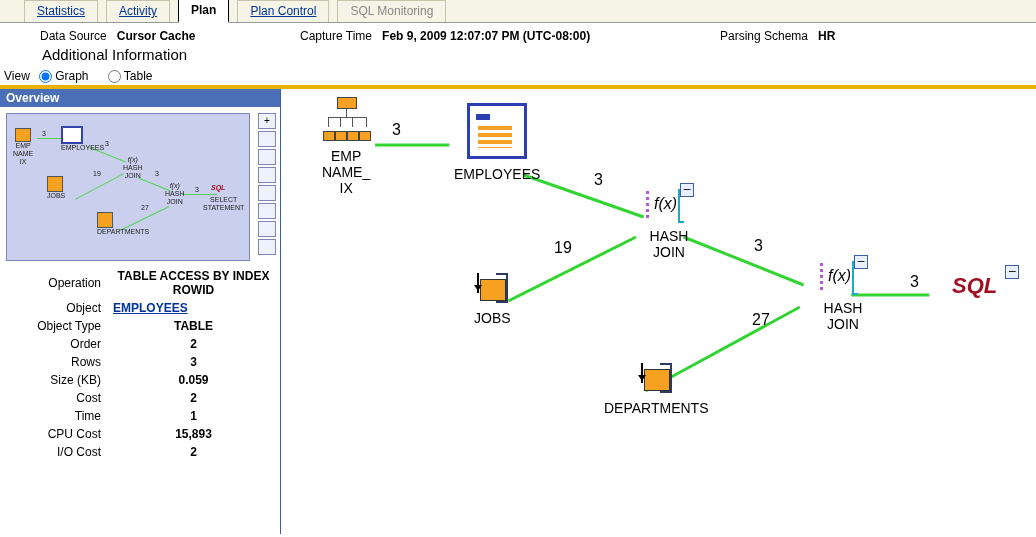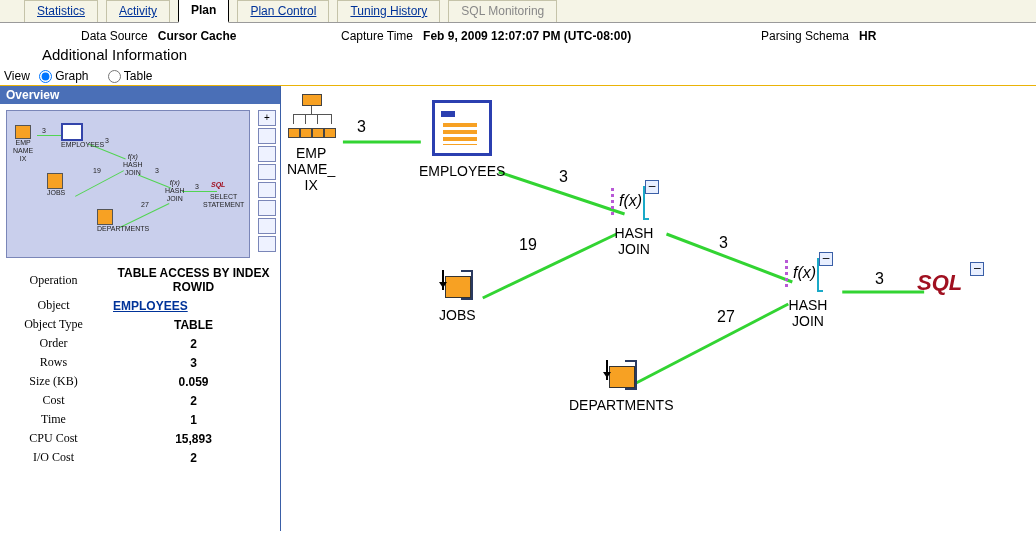--- a/index.html
+++ b/index.html
@@ -64,21 +64,22 @@
     padding: 2px 0 2px 4px;
     font-size:12px;
   }
   .viewrow label { margin-right:10px;margin-top:13px; }
   .viewrow input { vertical-align: middle; margin:0 3px 0 6px; }
 
   
   .main {
     display:flex;
     height: 445px;
-    border-top:1px solid #eab308;
+    border-top:4px solid #eab308;
+    gap:35px;
   }
   .leftcol {
     width: 280px;
     border-right:1px solid #3a5fa7;
     display:flex;
     flex-direction:column;
   }
   .panel-head {
     background: #4a6fb7;
     color:#fff;
@@ -123,21 +124,21 @@
   }
 
   .selection {
     flex:1;
   }
   .sel-table { width:100%; border-collapse:collapse; }
   .sel-table td {
     padding:2px 6px;
     font-size:12px;
   }
-  .sel-table td.k { text-align:center; width:95px;font-family:Liberation Serif, serif; }
+  .sel-table td.k { text-align:right; width:95px; }
   .sel-table td.v { font-weight:bold;text-align:center; }
   .sel-table a { color:#003399; text-decoration:underline; font-weight:bold;}
 
   
   .graph {
     flex:1;
     position:relative;
   }
   .node {
     position:absolute;
@@ -245,26 +246,25 @@
   svg.edges line { stroke:#32d432; stroke-width:3; }
 </style>
 </head>
 <body>
 
 <div class="tabbar">
   <div class="tab"><a href="#">Statistics</a></div>
   <div class="tab"><a href="#">Activity</a></div>
   <div class="tab active"><span>Plan</span></div>
   <div class="tab"><a href="#">Plan Control</a></div>
-  <div class="tab"><a href="#">Tuning History</a></div>
   <div class="tab disabled"><span>SQL Monitoring</span></div>
 </div>
 
 <div class="infobar">
-  <div class="segment" style="width:210px;margin-left:41px;">
+  <div class="segment" style="width:210px;">
     <span class="lbl">Data Source</span>
     <span>&nbsp;</span>
     <span class="val">Cursor Cache</span>
   </div>
   <div class="segment" style="width:370px;">
     <span class="lbl">Capture Time</span>
     <span>&nbsp;</span>
     <span class="val">Feb 9, 2009 12:07:07 PM (UTC-08:00)</span>
   </div>
   <div class="segment" style="width:180px;">

